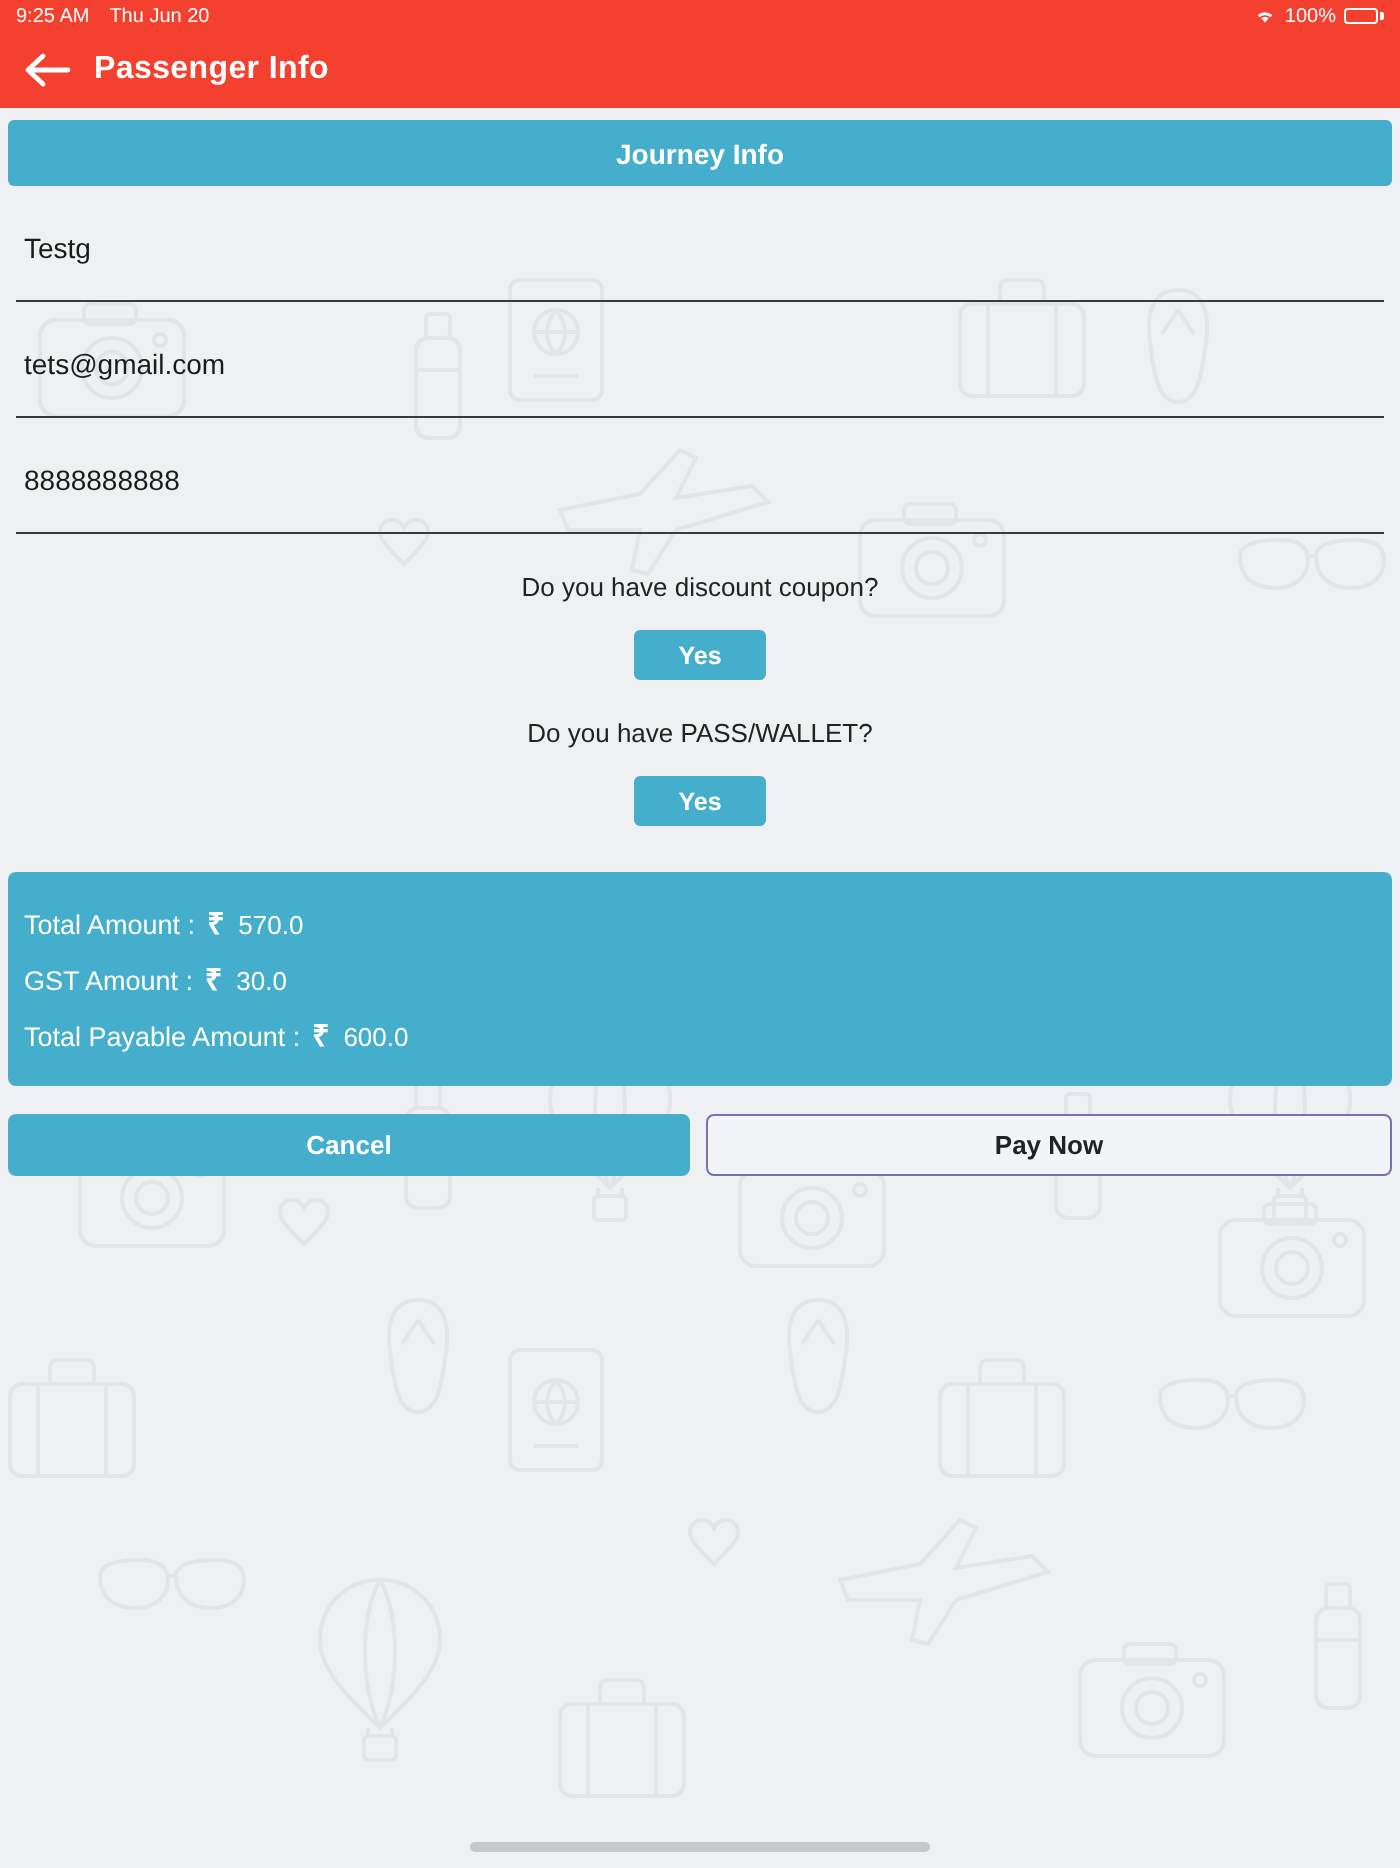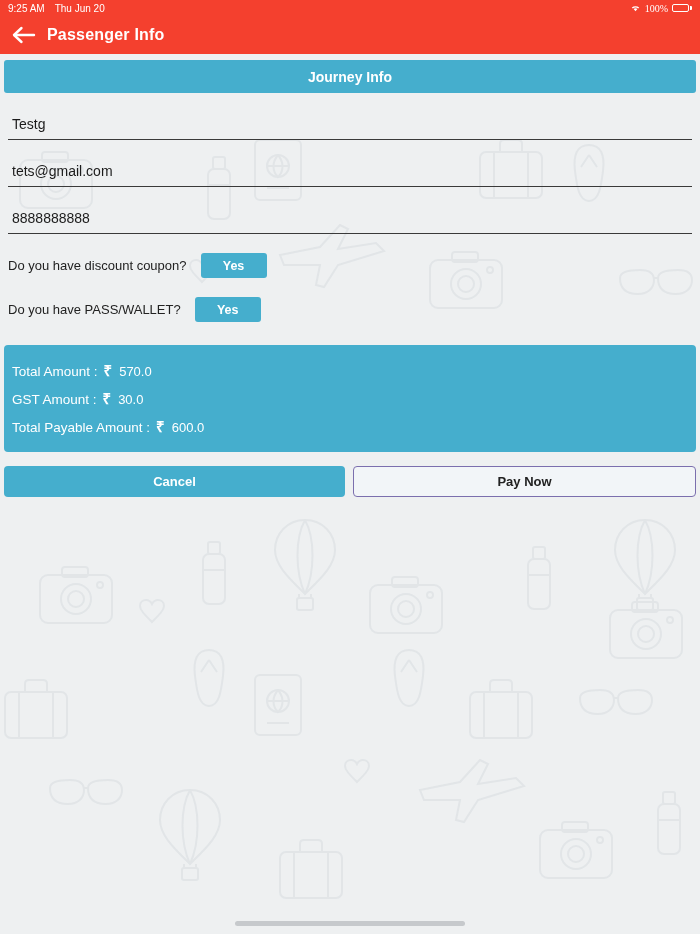--- a/index.html
+++ b/index.html
@@ -32,21 +32,21 @@
     z-index: 5;
     height: 16px;
     background: #f4402e;
     color: #fff;
     font-size: 10px;
     display: flex;
     align-items: center;
     padding: 0 8px;
   }
   .status-left { display: flex; align-items: flex-end; gap: 10px; }
-  .status-right { margin-left: auto; display: flex; align-items: center; gap: 4px; font-family: Liberation Serif, serif; }
+  .status-right { margin-left: auto; display: flex; align-items: center; gap: 4px; }
   .wifi-icon {
     display: inline-block;
     width: 11px; height: 8px;
     position: relative;
   }
   .wifi-icon svg { display: block; }
   .battery {
     display: inline-flex; align-items: center;
   }
   .battery-body {
@@ -99,33 +99,34 @@
     display: flex; align-items: center; justify-content: center;
     color: #fff;
     font-size: 14px;
     font-weight: bold;
     cursor: pointer;
   }
 
   .field {
     margin: 12px 4px 0 4px;
     border-bottom: 1px solid #3a3a3a;
-    padding: 0 4px 7px 4px;
+    padding: 0 4px 18px 4px;
   }
   .field-value {
     font-size: 14px;
     color: #1b1b1b;
     padding-top: 11px;
   }
 
   .question-row {
     display: flex;
     align-items: center;
     margin: 19px 4px 0 4px;
     gap: 14px;
+    flex-direction: column;
   }
   .question-label {
     font-size: 13px;
     color: #222;
   }
   .yes-btn {
     width: 66px;
     height: 25px;
     background: #45aecd;
     border-radius: 3px;

